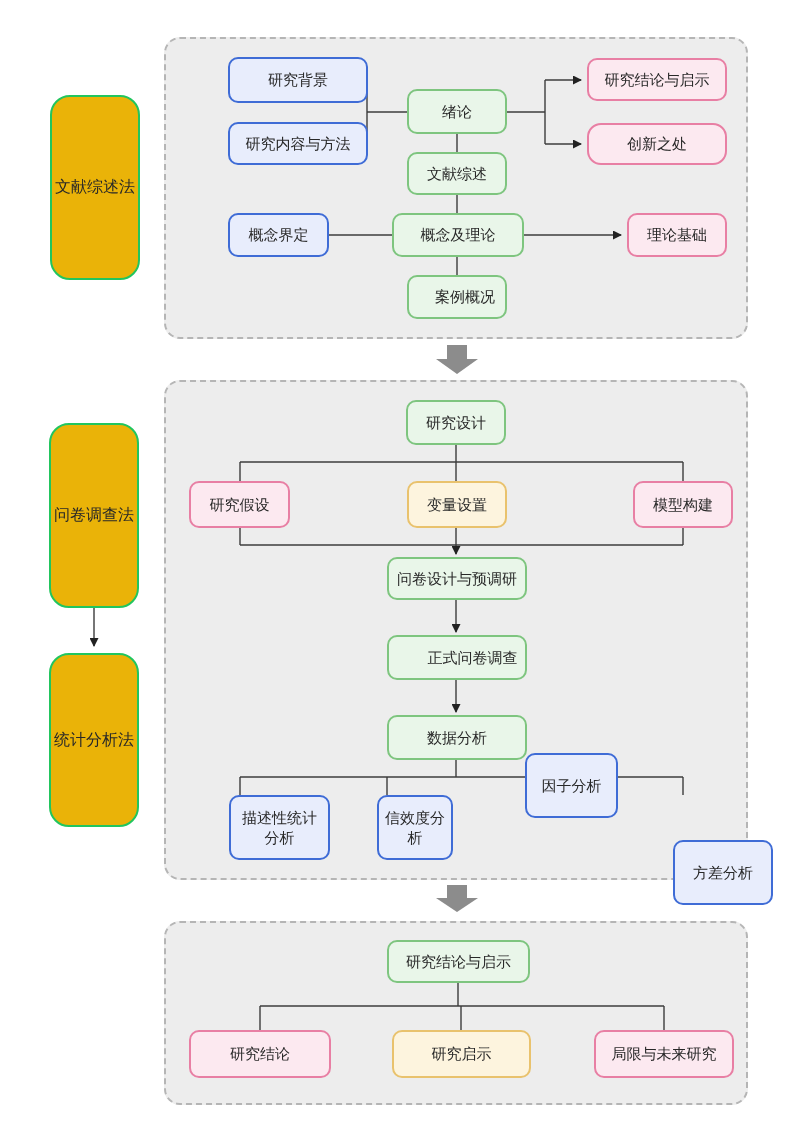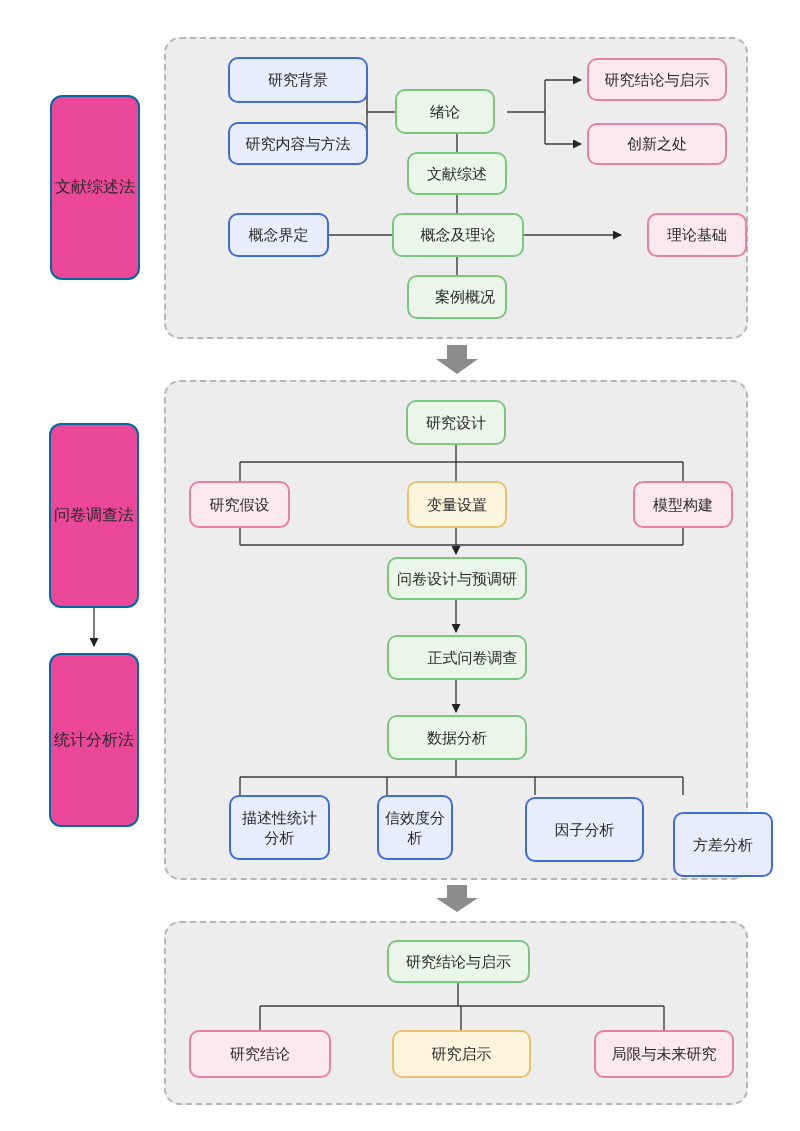--- a/index.html
+++ b/index.html
@@ -10,49 +10,49 @@
   #panel-2{left:164px;top:380px;width:584px;height:500px;}
   #panel-3{left:164px;top:921px;width:584px;height:184px;}
   .node{position:absolute;display:flex;align-items:center;justify-content:center;text-align:center;
         box-sizing:border-box;border-radius:10px;border:2px solid;color:#282828;font-size:15px;
         line-height:1.3;padding:2px 6px;z-index:3;}
   .green{background:#e9f6e9;border-color:#7ec57f;}
   .blue{background:#e8edfc;border-color:#3f6cd6;margin-left:40px;}
   .pink{background:#fce9f0;border-color:#e87fa4;}
   .amber{background:#fdf4de;border-color:#e9c26d;}
   .cream{position:absolute;display:flex;align-items:center;justify-content:center;text-align:center;
-         box-sizing:border-box;background:#ec4899;border:2px solid #0369a1;border-radius:12px;
+         box-sizing:border-box;background:#eab308;border:2px solid #22c55e;border-radius:20px;
          color:#282828;font-size:16px;z-index:3;}
   
   #s-1{left:50px;top:95px;width:90px;height:185px;}
   #s-2{left:49px;top:423px;width:90px;height:185px;}
   #s-3{left:49px;top:653px;width:90px;height:174px;}
   
-  #n-intro{left:395px;top:89px;width:100px;height:45px;}
+  #n-intro{left:407px;top:89px;width:100px;height:45px;}
   #n-background{left:188px;top:57px;width:140px;height:46px;}
   #n-purpose{left:188px;top:122px;width:140px;height:43px;}
   #n-content-method{left:587px;top:58px;width:140px;height:43px;}
-  #n-innovation{left:587px;top:123px;width:140px;height:42px;}
+  #n-innovation{left:587px;top:123px;width:140px;height:42px;border-radius:14px;}
   #n-literature{left:407px;top:152px;width:100px;height:43px;}
   #n-concept-theory{left:392px;top:213px;width:132px;height:44px;}
   #n-concept-def{left:188px;top:213px;width:101px;height:44px;}
-  #n-theory-base{left:627px;top:213px;width:100px;height:44px;margin-left:20px;}
+  #n-theory-base{left:627px;top:213px;width:100px;height:44px;}
   #n-case-overview{left:407px;top:275px;width:100px;height:44px;padding-left:22px;}
   
   #n-design{left:406px;top:400px;width:100px;height:45px;}
   #n-hypothesis{left:189px;top:481px;width:101px;height:47px;}
   #n-variables{left:407px;top:481px;width:100px;height:47px;}
   #n-model{left:633px;top:481px;width:100px;height:47px;}
   #n-pre-survey{left:387px;top:557px;width:140px;height:43px;}
   #n-formal-survey{left:387px;top:635px;width:140px;height:45px;padding-left:37px;}
   #n-data-analysis{left:387px;top:715px;width:140px;height:45px;}
   #n-descriptive{left:189px;top:795px;width:101px;height:65px;}
   #n-reliability{left:337px;top:795px;width:76px;height:65px;}
-  #n-factor{left:485px;top:797px;width:119px;height:65px;}
-  #n-variance{left:633px;top:812px;width:100px;height:65px;}
+  #n-factor{left:485px;top:753px;width:93px;height:65px;}
+  #n-variance{left:633px;top:840px;width:100px;height:65px;}
   
   #n-conclusion-implication{left:387px;top:940px;width:143px;height:43px;}
   #n-conclusion{left:189px;top:1030px;width:142px;height:48px;}
   #n-implication{left:392px;top:1030px;width:139px;height:48px;}
   #n-limitation{left:594px;top:1030px;width:140px;height:48px;}
   svg.wires{position:absolute;inset:0;z-index:2;pointer-events:none;}
 </style>
 </head>
 <body>
 

